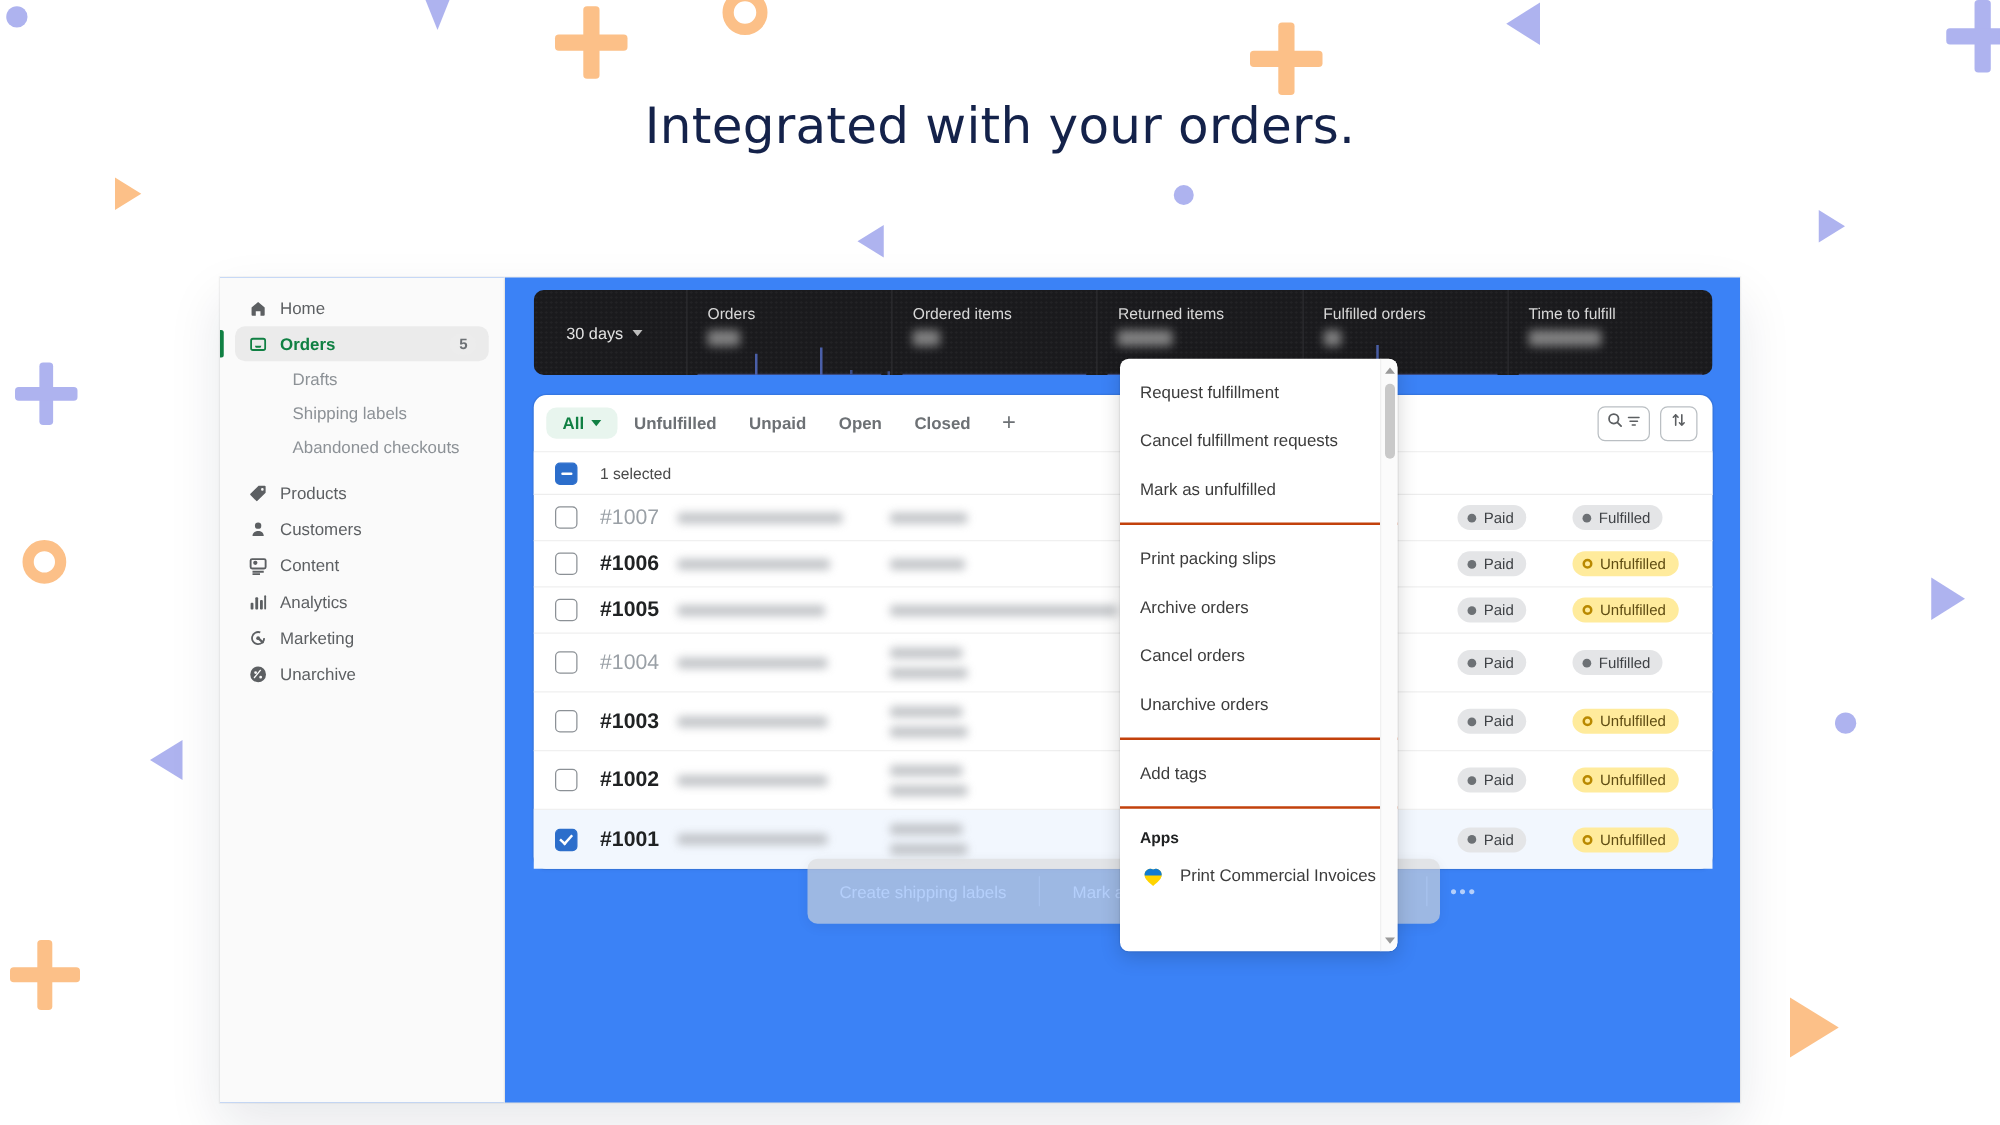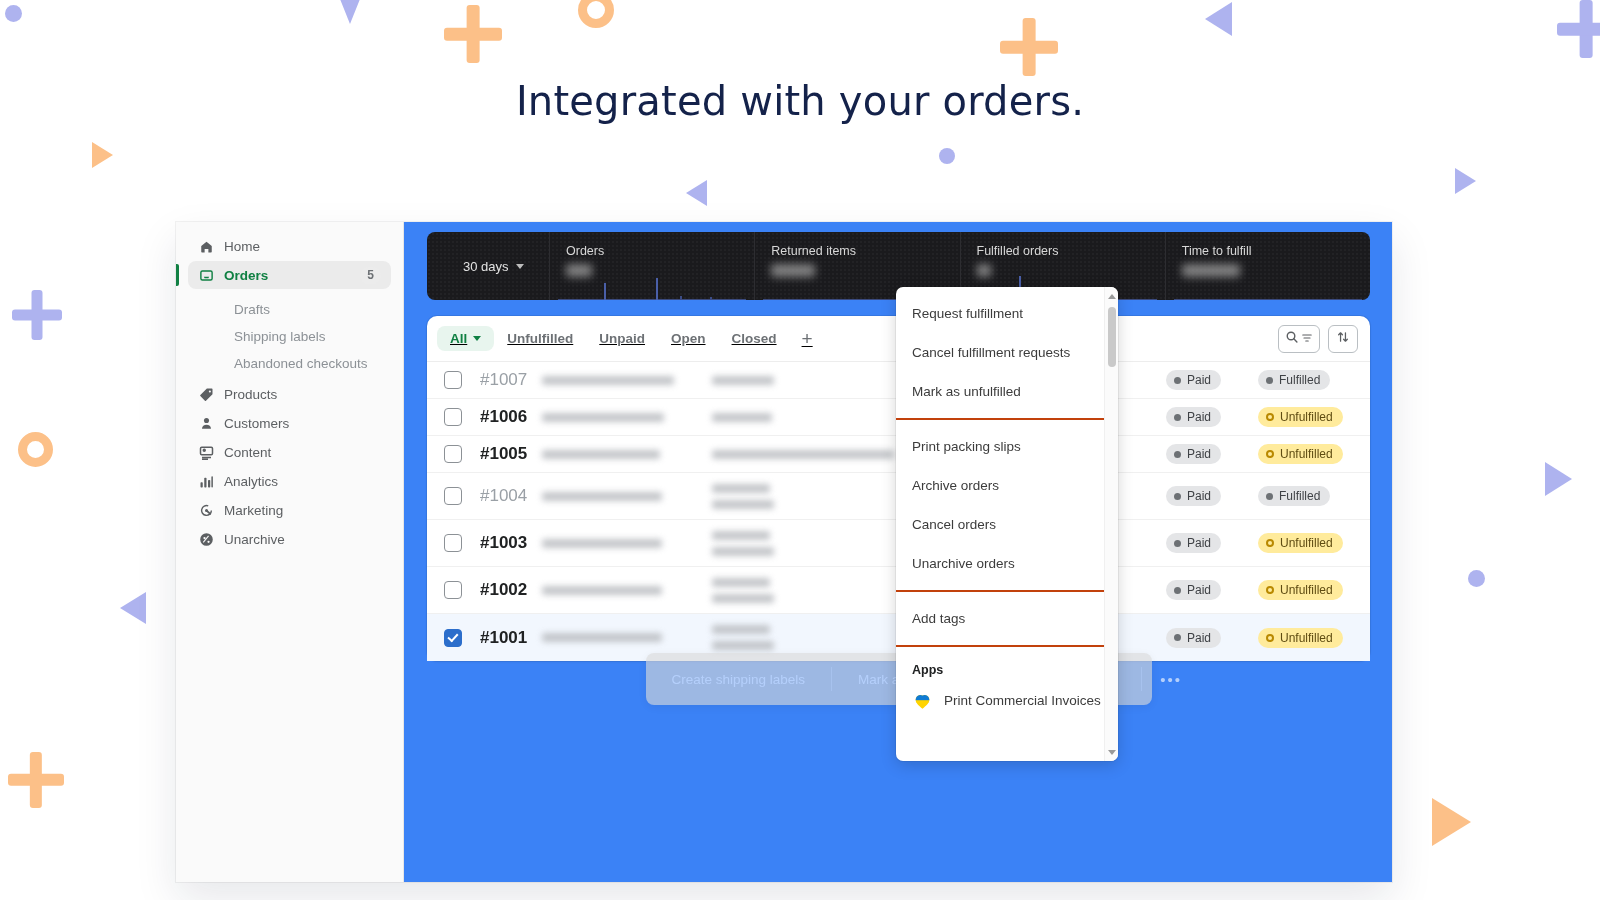--- a/index.html
+++ b/index.html
@@ -66,21 +66,21 @@
   .nav-item.active .ico { color: #108043; }
   .nav-item.active:before {
     content:""; position:absolute; left:-12px; top:3px; bottom:3px; width:3px;
     background:#108043; border-radius: 0 2px 2px 0;
   }
   .nav-badge {
     font-size: 12px; color: #6d7175; background: #ececec;
     border-radius: 9px; padding: 1px 7px; line-height: 15px;
   }
   .nav-sub {
-    height: 27px; padding-left: 46px; display:flex; align-items:flex-end;
+    height: 27px; padding-left: 46px; display:flex; align-items:center;
     font-size: 13.5px; color: #8c9196; cursor: pointer;
   }
   .nav-gap { height: 9px; }
 
   
   #main { flex: 1 1 auto; position: relative; padding: 10px 12px; }
 
   
   #metrics {
     position: relative;
@@ -105,38 +105,37 @@
   }
   .spark {
     position: absolute; left: 0; right: 0; bottom: 0; height: 24px; overflow: hidden;
   }
   .spark i {
     position: absolute; bottom: 0; width: 2px; background: #4a5fa8; display:block;
   }
   .spark .base { left: 8px; right: 8px; bottom: 0; height: 1px; width: auto; background: #3a4a80; }
   #daterange {
     flex: 0 0 122px; border-left: none;
-    display: flex; align-items: center; padding-left: 36px;
+    display: flex; align-items: center; padding-left: 26px;
     font-size: 13px; color: #e3e3e3; cursor: pointer; gap: 7px;
   }
   .caret-d { width:0;height:0;border-left:4.5px solid transparent;border-right:4.5px solid transparent;border-top:5px solid #bdbdbd; }
 
   
   #card {
     margin: 16px 10px 0 11px;
     background: #fff;
     border-radius: 10px;
     box-shadow: 0 0 0 1px rgba(0,0,0,.07), 0 1px 3px rgba(0,0,0,.06);
     position: relative;
   }
   #tabbar {
     display: flex; align-items: center;
     height: 46px; padding: 0 12px 0 10px;
     border-bottom: 1px solid #ededed;
-    text-decoration: underline;
   }
   .tab {
     font-size: 13.5px; font-weight: 600; color: #6d7175;
     padding: 5px 13px; border-radius: 8px; cursor: pointer;
     display: flex; align-items: center; gap: 6px;
   }
   .tab.active { background: #e8f5ee; color: #108043; }
   .tab.active .caret-g { border-top-color: #108043; }
   .caret-g { width:0;height:0;border-left:4px solid transparent;border-right:4px solid transparent;border-top:5px solid #6d7175; }
   .tab-plus { font-size: 19px; color: #6d7175; padding: 0 12px; cursor: pointer; line-height: 1; }
@@ -383,20 +382,27 @@
           <div class="blurval" style="width:26px"></div>
           <div class="spark">
             <i class="base"></i>
             <i style="left:54px;height:17px"></i>
               <i style="left:106px;height:22px"></i>
             <i style="left:130px;height:4px;background:#3b4c86"></i>
               <i style="left:160px;height:3px;background:#3b4c86"></i>
           </div>
         </div>
 
+        <div class="metric">
+          <div class="mlabel">Ordered items</div>
+          <div class="blurval" style="width:22px"></div>
+          <div class="spark">
+              <i class="base"></i>
+            </div>
+        </div>
 
         <div class="metric">
           <div class="mlabel">Returned items</div>
           <div class="blurval" style="width:44px"></div>
           <div class="spark">
               <i class="base"></i>
             </div>
         </div>
 
         <div class="metric">
@@ -455,20 +461,24 @@
           <div class="iconbtn sq">
             <span>
               <svg width="14" height="14" viewBox="0 0 20 20" stroke="#5c5f62" stroke-width="1.8" fill="none" stroke-linecap="round" stroke-linejoin="round">
                   <path d="M6.5 16V4M6.5 4 3.8 6.8M6.5 4l2.7 2.8"></path>
                   <path d="M13.5 4v12M13.5 16l2.7-2.8M13.5 16l-2.7-2.8"></path>
                 </svg>
             </span>
           </div>
         </div>
 
+        <div class="bulkrow">
+          <div class="cb ind"></div>
+          <div class="txt">1 selected</div>
+        </div>
 
         <div class="trow">
           <div class="cb"></div>
           <div class="c-id muted">#1007</div>
           <div class="c-blur c-date">
               <div class="blurtxt" style="width:132px"></div>
             </div>
           <div class="c-blur c-cust">
               <div class="blurtxt" style="width:62px;margin-left:20px"></div>
             </div>

